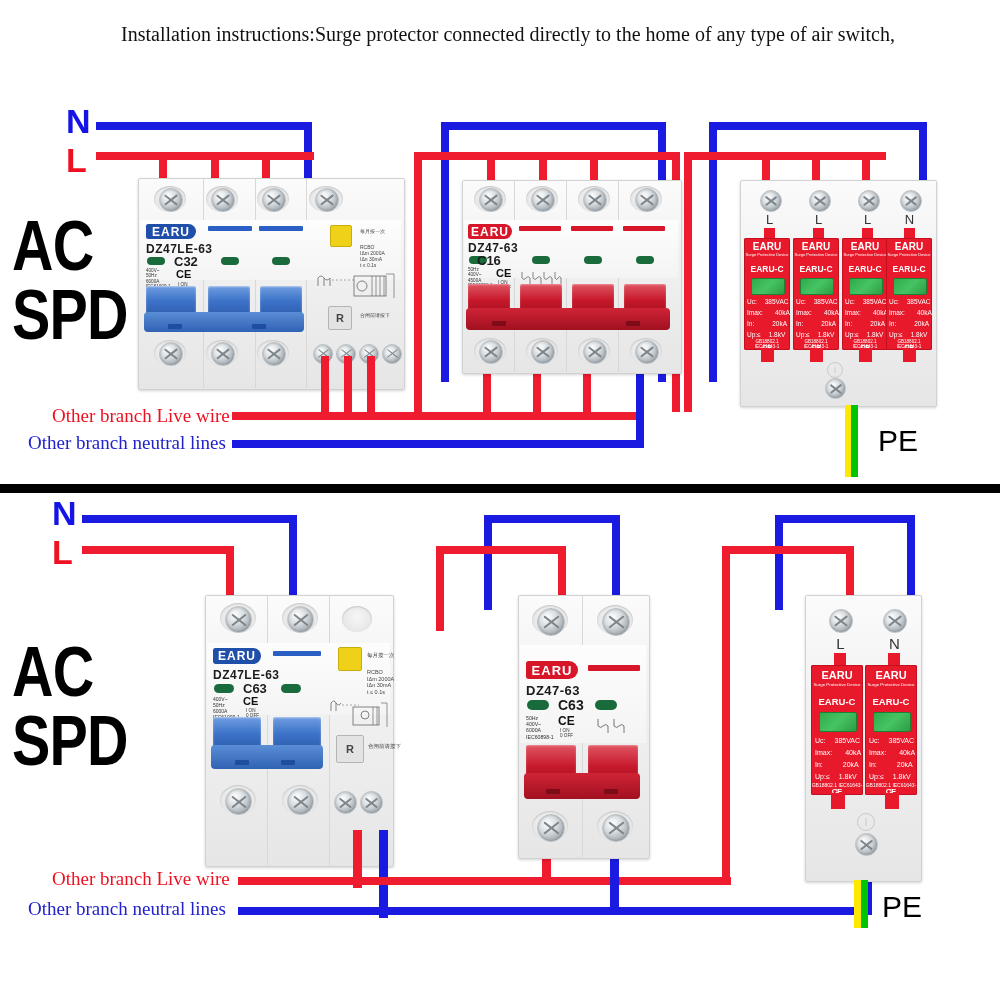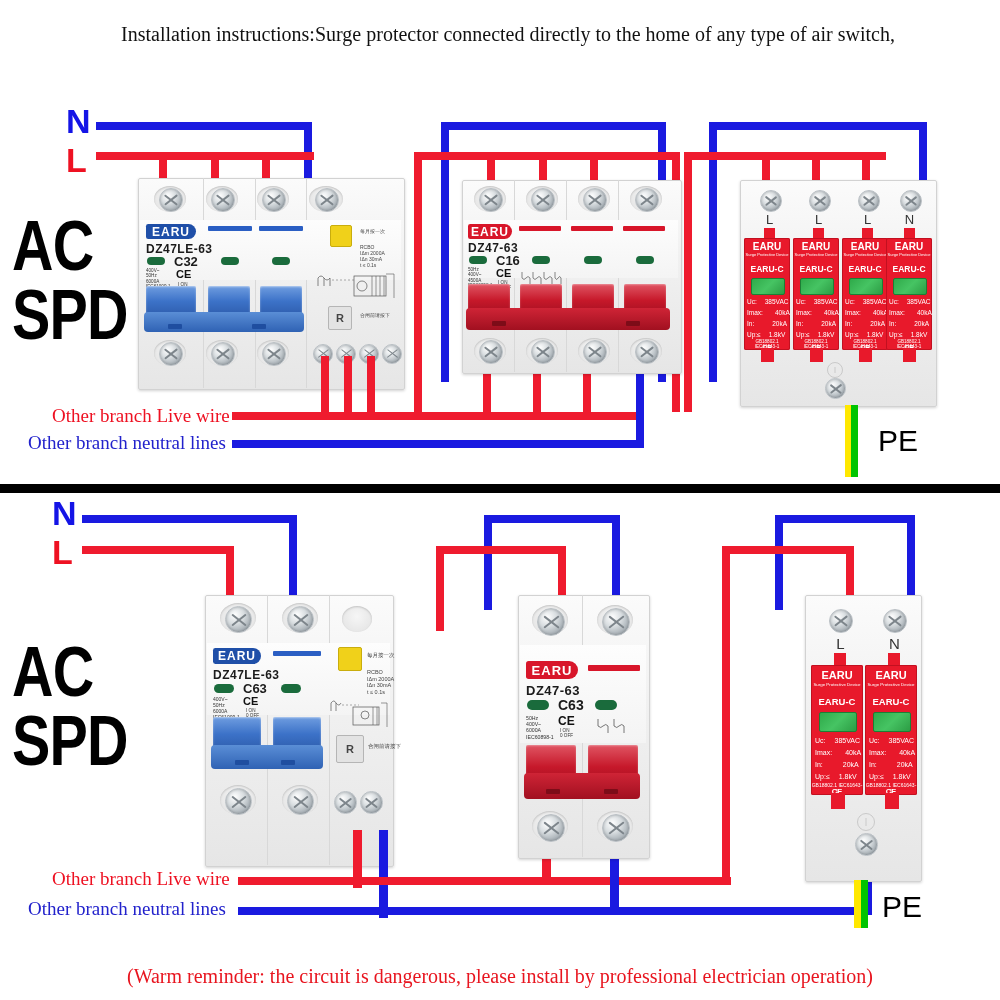--- a/index.html
+++ b/index.html
@@ -263,21 +263,21 @@
     <div class="face" style="left:2px;top:40px;right:2px;height:58px;"></div>
     <div class="brandtag red" style="left:6px;top:44px;width:44px;height:15px;">EARU</div>
     <div class="topbar red" style="left:57px;top:46px;width:42px;"></div>
     <div class="topbar red" style="left:109px;top:46px;width:42px;"></div>
     <div class="topbar red" style="left:161px;top:46px;width:42px;"></div>
     <div class="model" style="left:6px;top:61px;">DZ47-63</div>
     <div class="pill" style="left:7px;top:76px;width:18px;height:8px;"></div>
     <div class="pill" style="left:70px;top:76px;width:18px;height:8px;"></div>
     <div class="pill" style="left:122px;top:76px;width:18px;height:8px;"></div>
     <div class="pill" style="left:174px;top:76px;width:18px;height:8px;"></div>
-    <div class="rating" style="left:34px;top:73px;">C16</div>
+    <div class="rating" style="left:15px;top:73px;">C16</div>
     <div class="specs" style="left:6px;top:87px;">50Hz
 400V~
 4500A
 IEC60898-1</div>
     <div class="ce" style="left:34px;top:87px;font-size:11px;">CE</div>
     <div class="specs" style="left:36px;top:100px;">I ON
 0 OFF</div>
     <svg class="schem" style="left:56px;top:86px;width:46px;height:28px;" viewBox="0 0 46 28">
       <g stroke="#555" fill="none" stroke-width="0.7">
         <path d="M4 6 l0 6 q2 3 4 0 q2 -3 4 0 l0 6"></path>
@@ -577,16 +577,15 @@
 
     <div class="gndmark" style="left:52px;top:218px;width:16px;height:16px;"></div>
     <div class="screw" style="left:50px;top:238px;width:21px;height:21px;"></div>
   </div>
 
   <div class="w pe abs" style="left:854px;top:880px;width:14px;height:48px;"></div>
   <div class="abs pelabel" style="left:882px;top:890px;">PE</div>
 
   <div class="abs remark" style="left:0;top:934px;">
     <br>
-    <span>(Warm reminder: the circuit is dangerous, please install by professional electrician operation)</span>
   </div>
 
 </div>
 
 </body></html>

